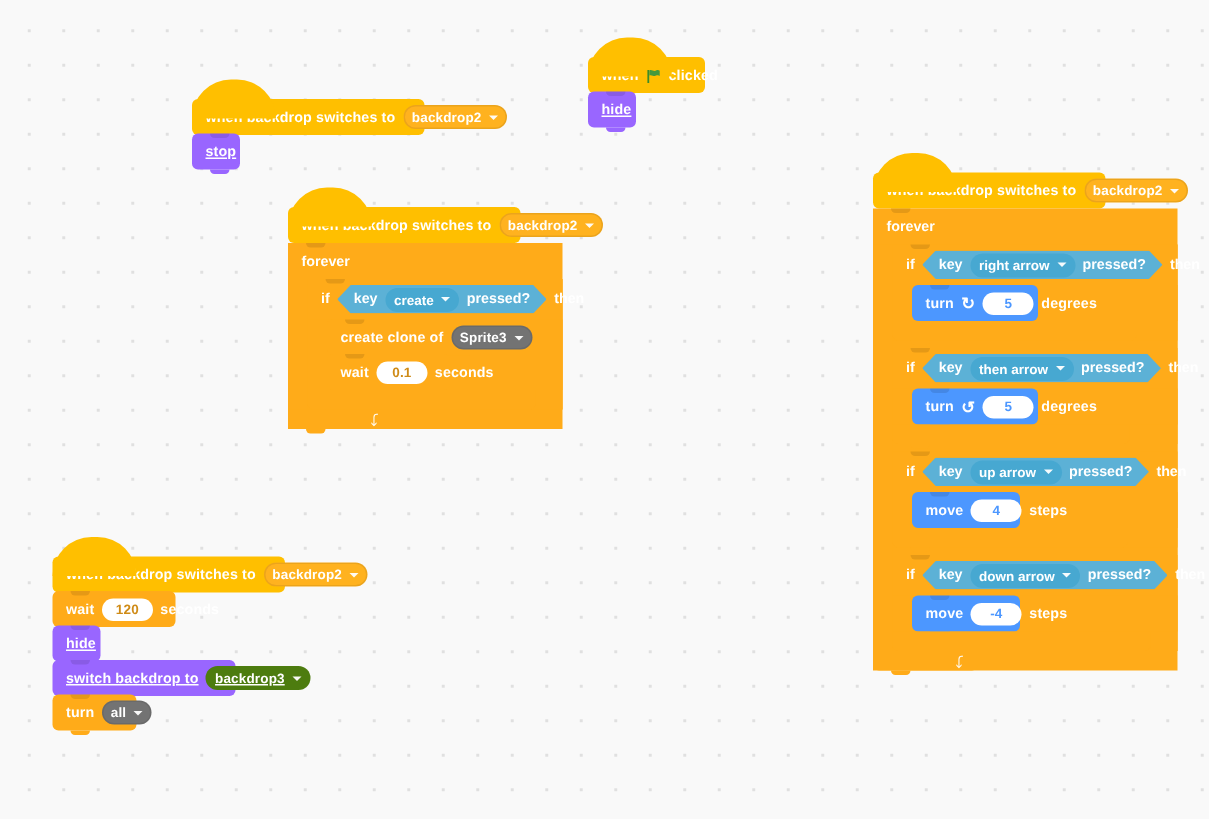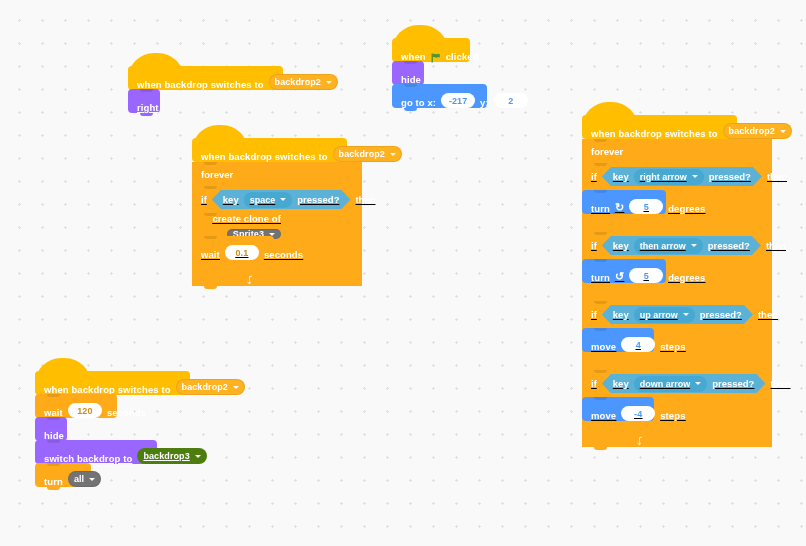--- a/index.html
+++ b/index.html
@@ -25,21 +25,21 @@
   }
 
   .script {
     position: absolute;
   }
 
   
   .blk {
     position: relative;
     display: flex;
-    align-items: flex-end;
+    align-items: center;
     gap: 5px;
     color: #ffffff;
     font-size: 9.5px;
     font-weight: bold;
     letter-spacing: .1px;
     white-space: nowrap;
     box-sizing: border-box;
   }
   .lbl { color:#fff; }
 
@@ -178,21 +178,21 @@
     position: absolute;
     left: 12px;
     top: 0;
     width: 13px;
     height: 3px;
     border-radius: 0 0 3px 3px;
     background: rgba(0,0,0,0.10);
   }
   .c-body {
     position: relative;
-    text-decoration: underline;
+    padding-left: 13px;
   }
   .c-arm {
     position: absolute;
     left: 0;
     top: 0;
     bottom: 0;
     width: 13px;
     background: inherit;
   }
   .c-foot {
@@ -243,45 +243,39 @@
   <div class="script" style="left:128px; top:66px;">
     <div class="blk hat c-events" style="width:155px;">
       <div class="hat-top"></div>
       <span class="lbl">when backdrop switches to</span>
       <span class="dd dd-events">
         <span>backdrop2</span>
         <i class="caret"></i>
       </span>
     </div>
     <div class="blk stack c-looks" style="width:32px;">
-      <span class="lbl">right</span>
+      <span class="lbl">stop</span>
     </div>
   </div>
 
   <div class="script" style="left:392px; top:38px;">
     <div class="blk hat c-events" style="width:78px;">
       <div class="hat-top"></div>
       <span class="lbl">when</span>
       <span class="flag">
         <svg width="10" height="10" viewBox="0 0 10 10">
           <path d="M1.2 0.6 L1.2 9.4" stroke="#3b8c28" stroke-width="1.2" fill="none"></path>
           <path d="M1.9 1 C3.4 0, 4.9 2, 6.4 1 C7.4 0.4, 8.3 0.8, 8.8 1.2 L8.8 4.6 C8.3 4.2, 7.4 3.8, 6.4 4.4 C4.9 5.4, 3.4 3.4, 1.9 4.4 Z" fill="#45993d"></path>
         </svg>
       </span>
       <span class="lbl">clicked</span>
     </div>
     <div class="blk stack c-looks" style="width:32px;">
       <span class="lbl">hide</span>
     </div>
-    <div class="blk stack c-motion" style="width:95px;">
-      <span class="lbl">go to x:</span>
-      <span class="oval motion">-217</span>
-      <span class="lbl">y:</span>
-      <span class="oval motion">2</span>
-    </div>
   </div>
 
   <div class="script" style="left:192px; top:138px;">
     <div class="blk hat c-events" style="width:155px;">
       <div class="hat-top"></div>
       <span class="lbl">when backdrop switches to</span>
       <span class="dd dd-events">
         <span>backdrop2</span>
         <i class="caret"></i>
       </span>
@@ -293,30 +287,30 @@
       </div>
       <div class="c-body c-control">
         <div class="c-arm c-control"></div>
 
         <div class="cblock c-control">
           <div class="c-head" style="width:152px; height:27px;">
             <span class="lbl">if</span>
             <span class="hex">
               <span>key</span>
               <span class="dd dd-sensing">
-                <span>space</span>
+                <span>create</span>
                 <i class="caret"></i>
               </span>
               <span>pressed?</span>
             </span>
             <span class="lbl">then</span>
           </div>
           <div class="c-body c-control">
             <div class="c-arm c-control"></div>
-            <div class="blk stack c-control" style="width:98px; margin-top:0;flex-direction:column;">
+            <div class="blk stack c-control" style="width:98px; margin-top:0;">
               <span class="lbl">create clone of</span>
               <span class="dd dd-control">
                 <span>Sprite3</span>
                 <i class="caret"></i>
               </span>
             </div>
             <div class="blk stack c-control" style="width:82px;">
               <span class="lbl">wait</span>
               <span class="oval control">0.1</span>
               <span class="lbl">seconds</span>

